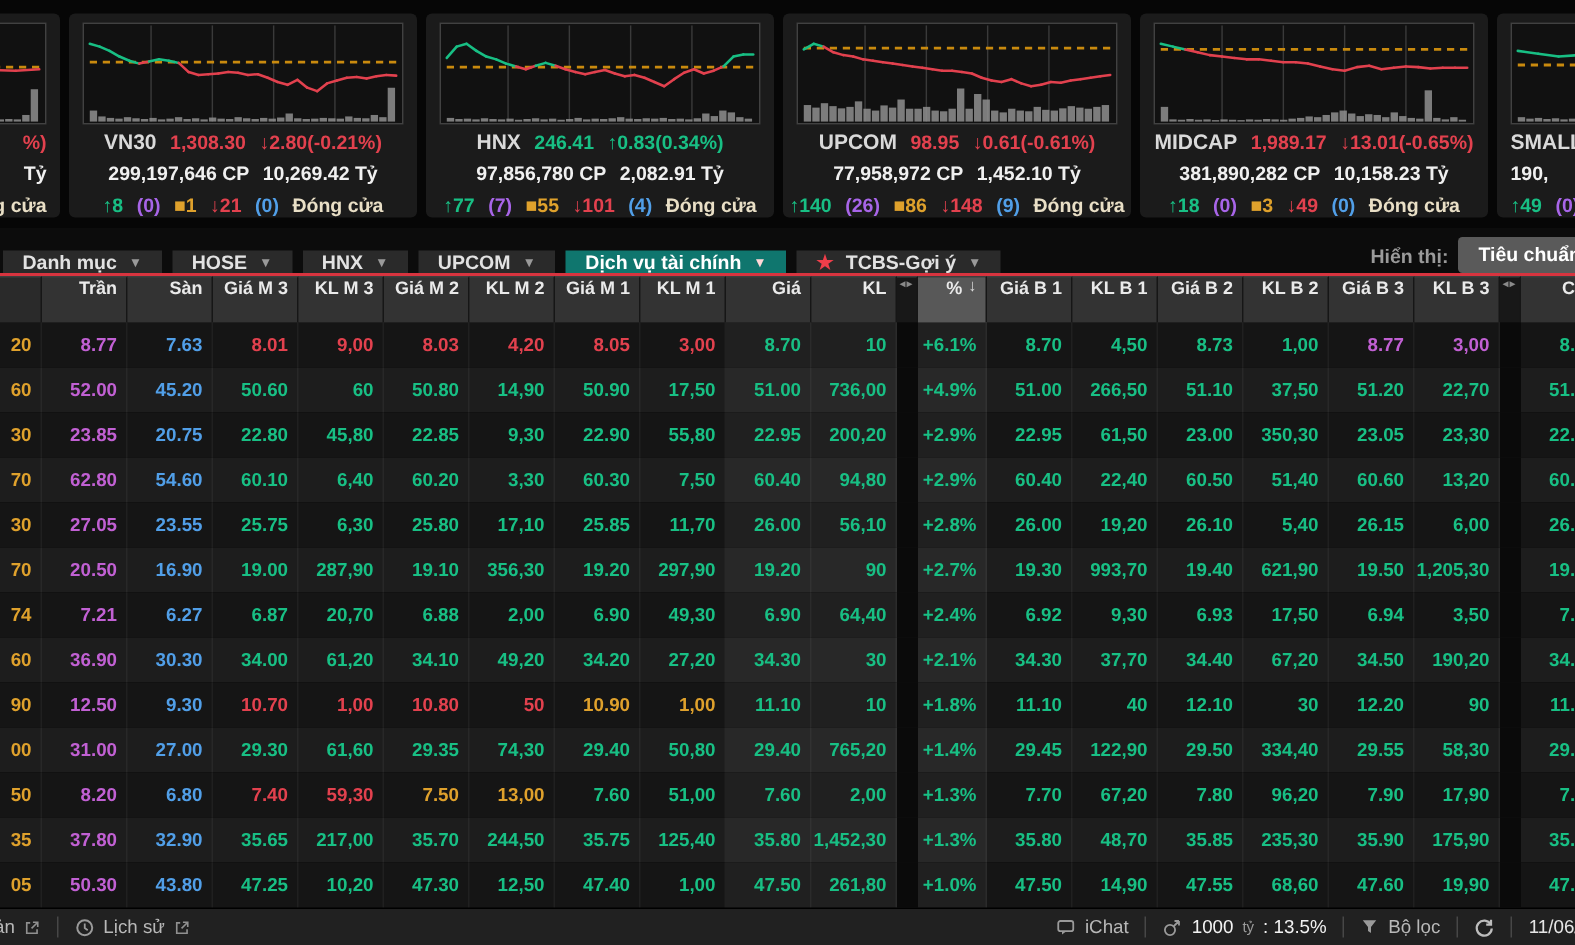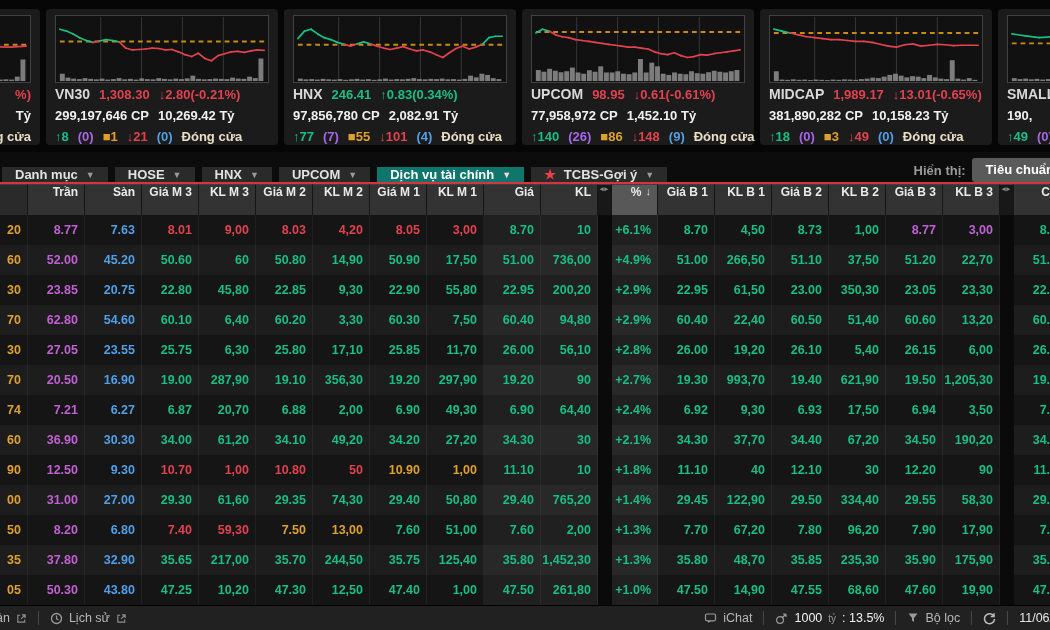--- a/index.html
+++ b/index.html
@@ -9,21 +9,21 @@
   html,body{margin:0;padding:0}
   body{
     width:1050px;height:630px;overflow:hidden;background:#000;
     font-family:"Liberation Sans",sans-serif;
   }
   
   .strip{height:152px;background:#060606;display:flex;gap:6px;padding-top:9px}
   .panel{width:232px;min-width:232px;height:136px;background:#1b1b1b;border-radius:4px;padding:6px 9px 0}
   .panel.cutL{margin-left:-192px}
   .spark{display:block;width:100%;height:68px;background:#111;border:1px solid #414141}
-  .pl{display:flex;justify-content:flex-start;align-items:baseline;gap:9px;font-weight:700;font-size:13px;line-height:19px;white-space:nowrap;margin-top:2px}
+  .pl{display:flex;justify-content:center;align-items:baseline;gap:9px;font-weight:700;font-size:13px;line-height:19px;white-space:nowrap;margin-top:2px}
   .panel.cutL .pl{justify-content:flex-end}
   .panel.cutR .pl{justify-content:flex-start}
   .pname{color:#d9d9d9;font-size:14px}
   .up{color:var(--green)} .down{color:var(--red)}
   .pvol{color:#f0f0f0}
   .adv{color:var(--green)} .advp{color:#a865e8}
   .refc{color:var(--orange)} .dec{color:var(--red)} .decp{color:var(--blue)}
   .status{color:#e9dfc6}
   
   .nav{height:32px;background:#0c0c0c;display:flex;align-items:flex-end;gap:7px;padding:3px 0 0 2px;border-bottom:2px solid #d8343f}

